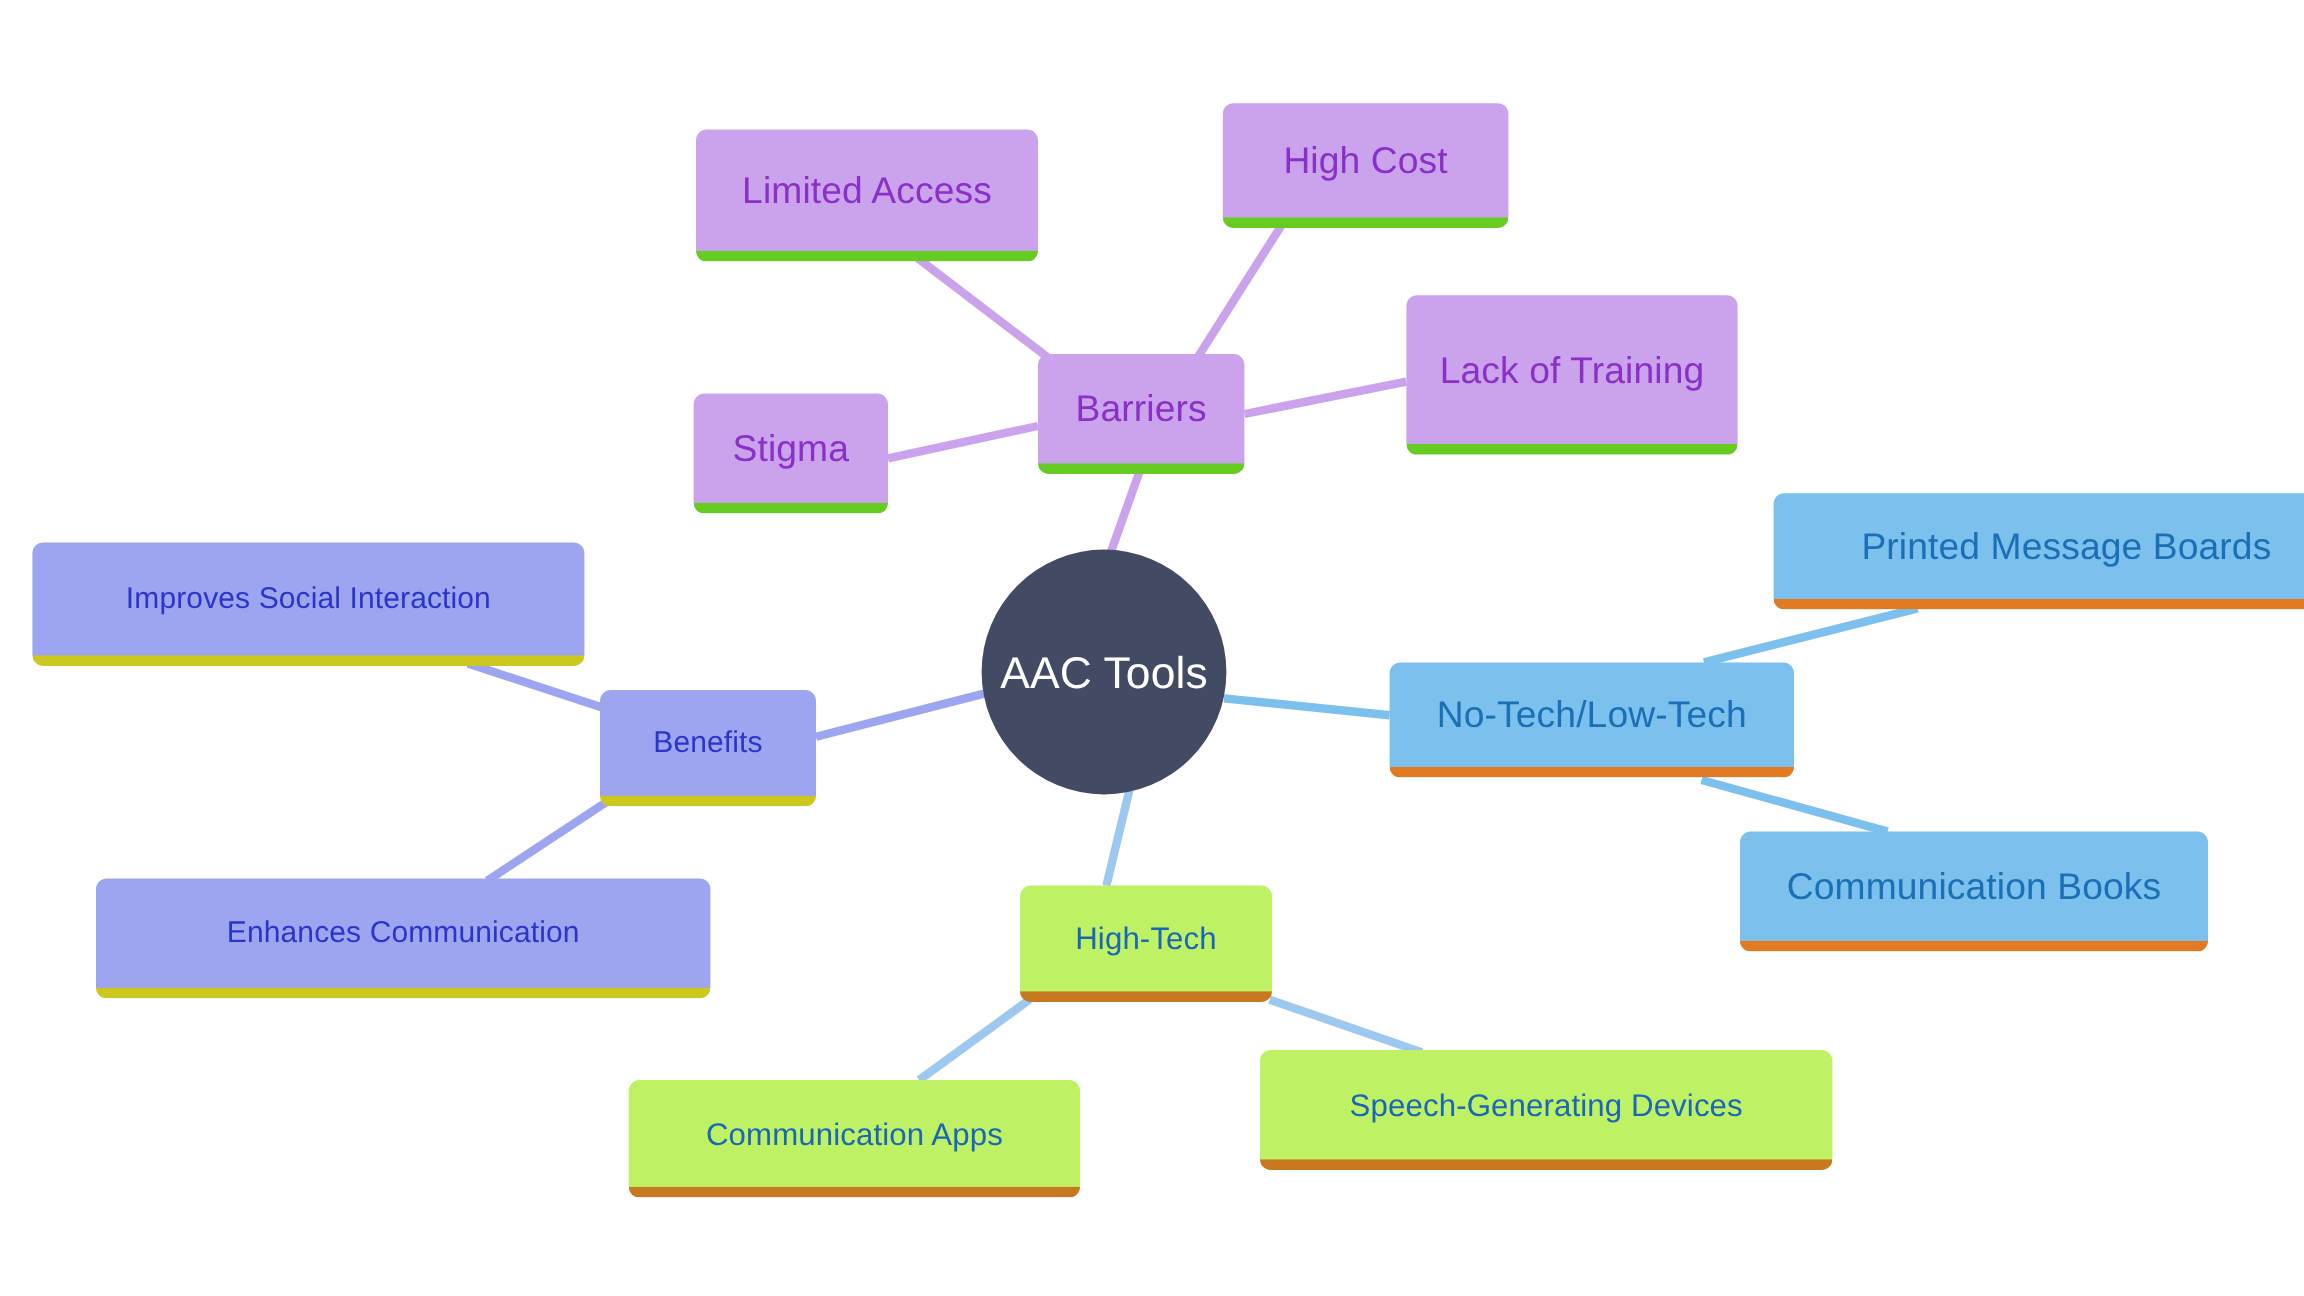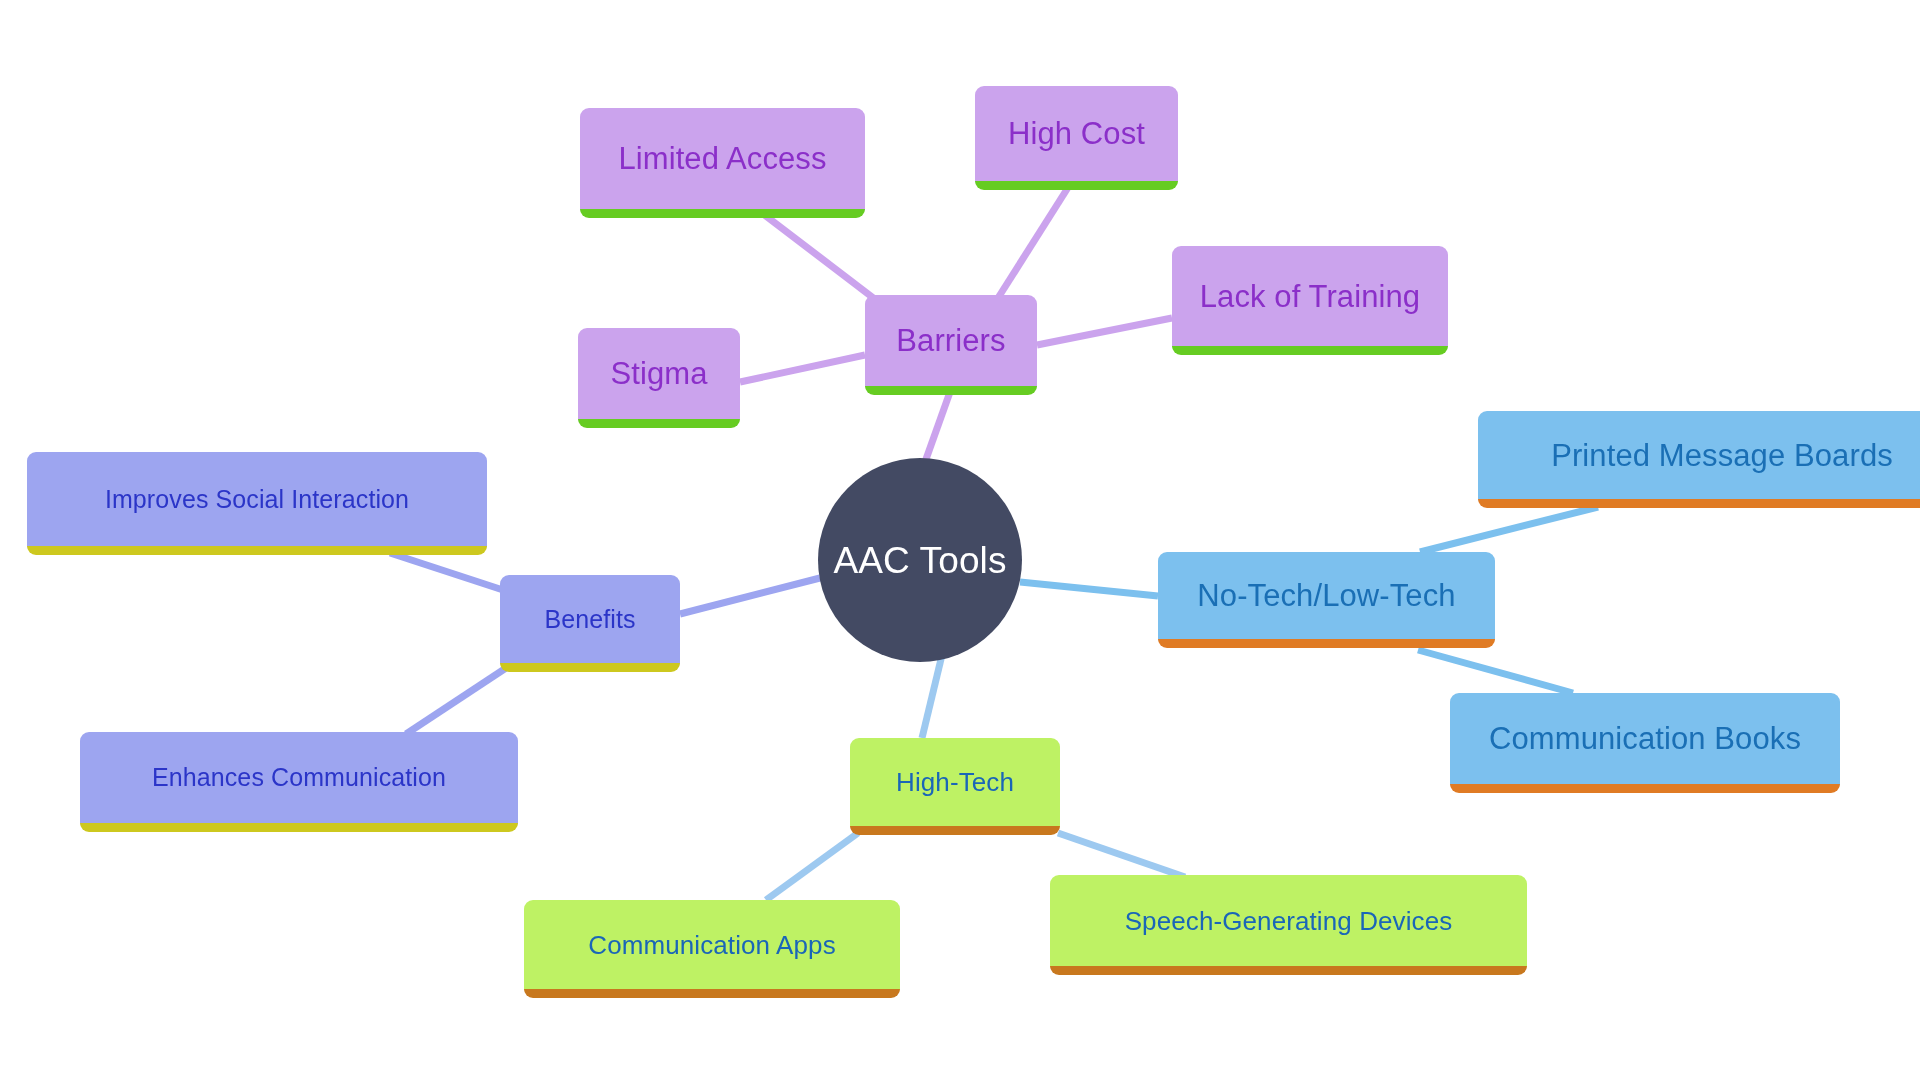--- a/index.html
+++ b/index.html
@@ -105,37 +105,37 @@
   <div class="node root-node" style="left: 818px; top: 458px; width: 204px; height: 204px;">
     <span class="node-label">AAC Tools</span>
   </div>
 
   <div class="node cat-barriers" style="left: 865px; top: 295px; width: 172px; height: 100px;">
     <span class="node-label">Barriers</span>
   </div>
   <div class="node cat-barriers" style="left: 580px; top: 108px; width: 285px; height: 110px;">
     <span class="node-label">Limited Access</span>
   </div>
-  <div class="node cat-barriers" style="left: 975px; top: 86px; width: 203px; height: 104px;">
+  <div class="node cat-barriers" style="left: 1019px; top: 86px; width: 238px; height: 104px;">
     <span class="node-label">High Cost</span>
   </div>
-  <div class="node cat-barriers" style="left: 1172px; top: 246px; width: 276px; height: 109px; text-align: right;">
+  <div class="node cat-barriers" style="left: 1172px; top: 246px; width: 276px; height: 133px; text-align: right;">
     <span class="node-label">Lack of Training</span>
   </div>
   <div class="node cat-barriers" style="left: 578px; top: 328px; width: 162px; height: 100px;">
     <span class="node-label">Stigma</span>
   </div>
 
   <div class="node cat-benefits" style="left: 500px; top: 575px; width: 180px; height: 97px; align-items: center;">
     <span class="node-label">Benefits</span>
   </div>
   <div class="node cat-benefits" style="left: 27px; top: 452px; width: 460px; height: 103px;">
     <span class="node-label">Improves Social Interaction</span>
   </div>
-  <div class="node cat-benefits" style="left: 80px; top: 732px; width: 438px; height: 100px;">
+  <div class="node cat-benefits" style="left: 80px; top: 732px; width: 512px; height: 100px;">
     <span class="node-label">Enhances Communication</span>
   </div>
 
   <div class="node cat-lowtech" style="left: 1158px; top: 552px; width: 337px; height: 96px;">
     <span class="node-label">No-Tech/Low-Tech</span>
   </div>
   <div class="node cat-lowtech" style="left: 1478px; top: 411px; width: 488px; height: 97px;">
     <span class="node-label">Printed Message Boards</span>
   </div>
   <div class="node cat-lowtech" style="left: 1450px; top: 693px; width: 390px; height: 100px;">

